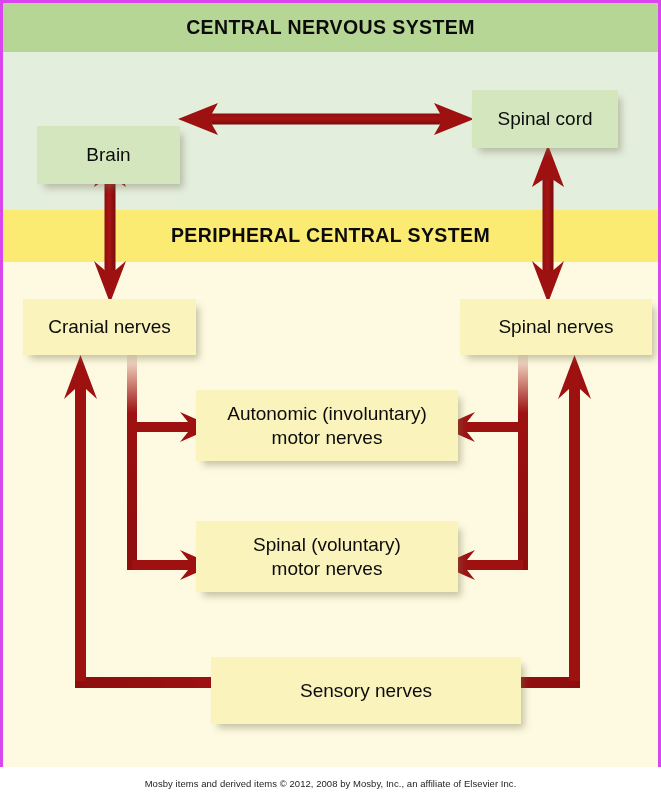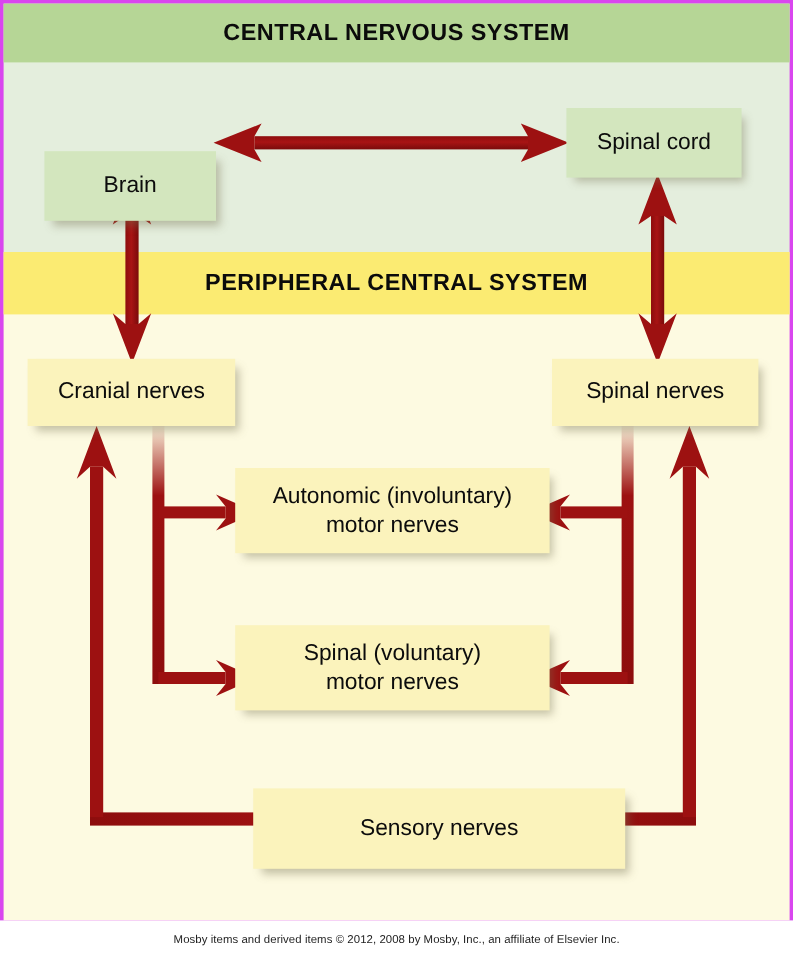--- a/index.html
+++ b/index.html
@@ -253,21 +253,21 @@
   </div>
 
   <div class="node yellow" style="left:23px; top:299px; width:173px; height:56px;">
     <span>Cranial nerves</span>
   </div>
 
   <div class="node green" style="left:472px; top:90px; width:146px; height:58px;">
     <span>Spinal cord</span>
   </div>
 
-  <div class="node yellow" style="left:460px; top:299px; width:172px; height:56px;text-align:right;">
+  <div class="node yellow" style="left:460px; top:299px; width:192px; height:56px;text-align:right;">
     <span>Spinal nerves</span>
   </div>
 
   <div class="node yellow" style="left:196px; top:390px; width:262px; height:71px;">
     <span>
       <span>Autonomic (involuntary)</span><br>
       <span>motor nerves</span>
     </span>
   </div>
 

